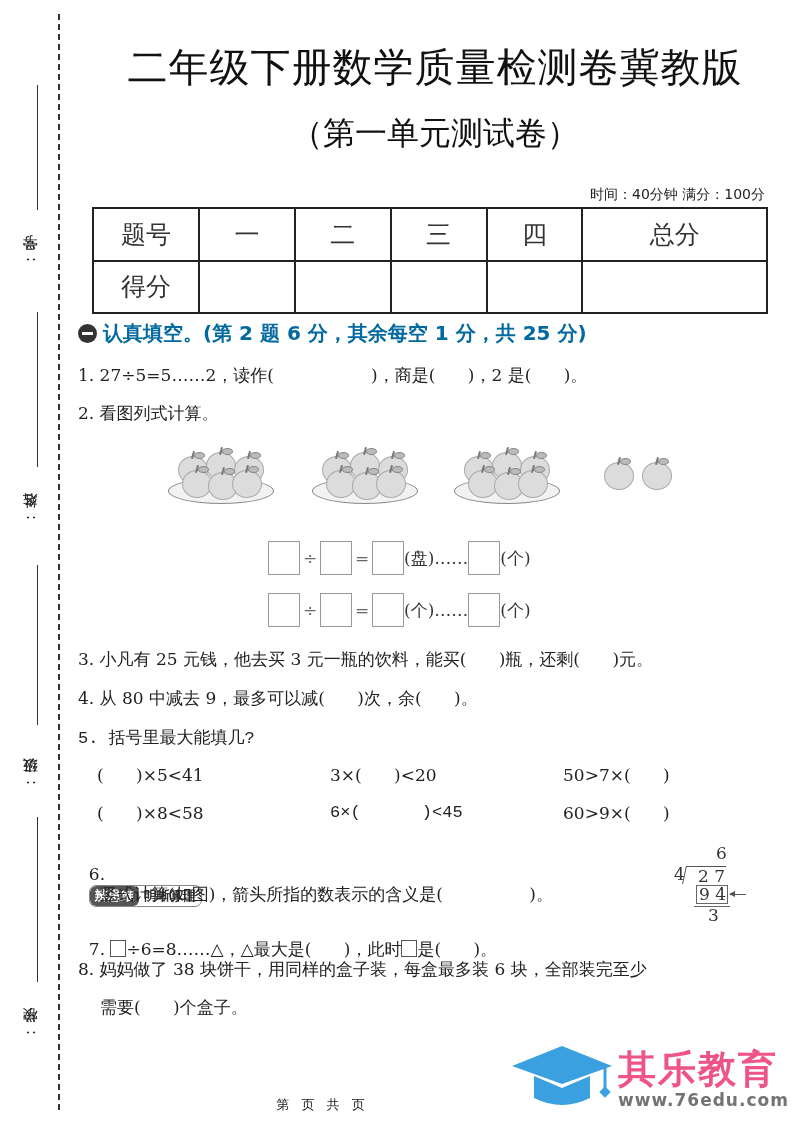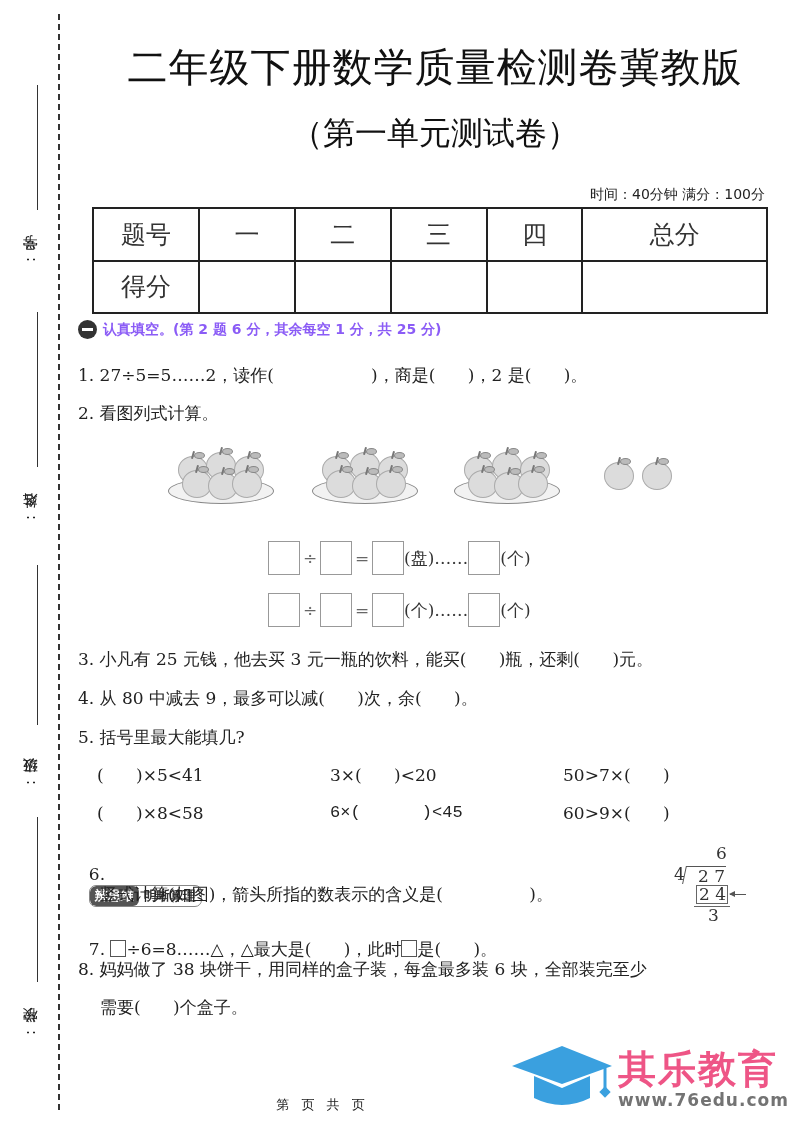--- a/index.html
+++ b/index.html
@@ -11,21 +11,21 @@
   .side-label { position: absolute; left: 21px; width: 30px; font-family: "DejaVu Sans", sans-serif; font-size: 15px; writing-mode: vertical-rl; transform: rotate(180deg); color: #222; }
 
   .title { position: absolute; left: 105px; top: 40px; width: 660px; text-align: center; font-family: "DejaVu Sans", sans-serif; font-size: 40px; letter-spacing: 1px; color: #111; font-weight: normal; }
   .subtitle { position: absolute; left: 105px; top: 112px; width: 660px; text-align: center; font-family: "DejaVu Sans", sans-serif; font-size: 32px; color: #111; }
   .meta { position: absolute; right: 28px; top: 186px; font-family: "DejaVu Sans", sans-serif; font-size: 14px; color: #222; }
 
   table.score { position: absolute; left: 92px; top: 207px; width: 676px; height: 107px; border-collapse: collapse; border: 2px solid #222; }
   table.score td { border: 2px solid #222; text-align: center; font-family: "DejaVu Sans", sans-serif; font-size: 25px; color: #333; }
   table.score td.rowhead { width: 106px; }
 
-  .section-head { position: absolute; left: 78px; top: 320px; font-family: "DejaVu Sans", sans-serif; font-size: 14px; font-weight: bold; color: #8b5cf6; display: flex; align-items: center; }
+  .section-head { position: absolute; left: 78px; top: 320px; font-family: "DejaVu Sans", sans-serif; font-size: 20px; font-weight: bold; color: #0369a1; display: flex; align-items: center; }
   .section-icon { width: 19px; height: 19px; border-radius: 50%; background: #333; position: relative; margin-right: 6px; }
   .section-icon::after { content: ""; position: absolute; left: 4px; right: 4px; top: 8px; height: 3px; background: #fff; }
 
   .q { position: absolute; left: 78px; font-size: 17px; color: #222; white-space: pre; }
   .q-indent { left: 100px; }
 
   .plates { position: absolute; top: 446px; left: 168px; width: 520px; height: 62px; }
   .plate { position: absolute; top: 0; width: 106px; height: 58px; }
   .plate .dish { position: absolute; left: 0; right: 0; bottom: 0; height: 26px; border: 1.5px solid #888; border-radius: 50%; background: #f2f2f2; }
   .apple { position: absolute; width: 30px; height: 28px; border-radius: 50%; background: #dcdcdc; border: 1px solid #aaa; }
@@ -156,21 +156,21 @@
   <span class="eq-box"></span>
   <span class="eq-op">=</span>
   <span class="eq-box"></span>
   <span>(个)……</span>
   <span class="eq-box"></span>
   <span>(个)</span>
 </div>
 
 <div class="q" style="top:648px;">3. 小凡有 25 元钱，他去买 3 元一瓶的饮料，能买(      )瓶，还剩(      )元。</div>
 <div class="q" style="top:687px;">4. 从 80 中减去 9，最多可以减(      )次，余(      )。</div>
-<div class="q" style="top:726px;">5. 括号里最大能填几?</div>
+<div class="q" style="top:726px;font-family:Liberation Mono, monospace;">5. 括号里最大能填几?</div>
 
 <div class="q" style="top:765px;left:97px;">(      )×5&lt;41</div>
 <div class="q" style="top:765px;left:330px;">3×(      )&lt;20</div>
 <div class="q" style="top:765px;left:563px;">50&gt;7×(      )</div>
 <div class="q" style="top:803px;left:97px;">(      )×8&lt;58</div>
 <div class="q" style="top:803px;left:330px;font-family:Liberation Mono, monospace;">6×(      )&lt;45</div>
 <div class="q" style="top:803px;left:563px;">60&gt;9×(      )</div>
 
 <div class="q" style="top:844px;">
   <span>6.</span>
@@ -181,21 +181,21 @@
 </div>
 <div class="q q-indent" style="top:883px;">竖式计算(如图)，箭头所指的数表示的含义是(                )。</div>
 
 <div class="longdiv">
   <span style="left:44px;top:0;">6</span>
   <span style="left:2px;top:21px;">4</span>
   <div class="ld-bracket"></div>
   <div class="ld-bar"></div>
   <span style="left:26px;top:23px;">2 7</span>
   <div class="ld-box"></div>
-  <span style="left:27px;top:41px;">2 4</span>
+  <span style="left:27px;top:41px;">9 4</span>
   <div class="ld-arrow"></div>
   <div class="ld-under"></div>
   <span style="left:36px;top:62px;">3</span>
 </div>
 
 <div class="q" style="top:918px;">
   <span>7. </span><span class="sq"></span><span>÷6=8……△，△最大是(      )，此时</span><span class="sq"></span><span>是(      )。</span>
 </div>
 
 <div class="q" style="top:958px;">8. 妈妈做了 38 块饼干，用同样的盒子装，每盒最多装 6 块，全部装完至少</div>

